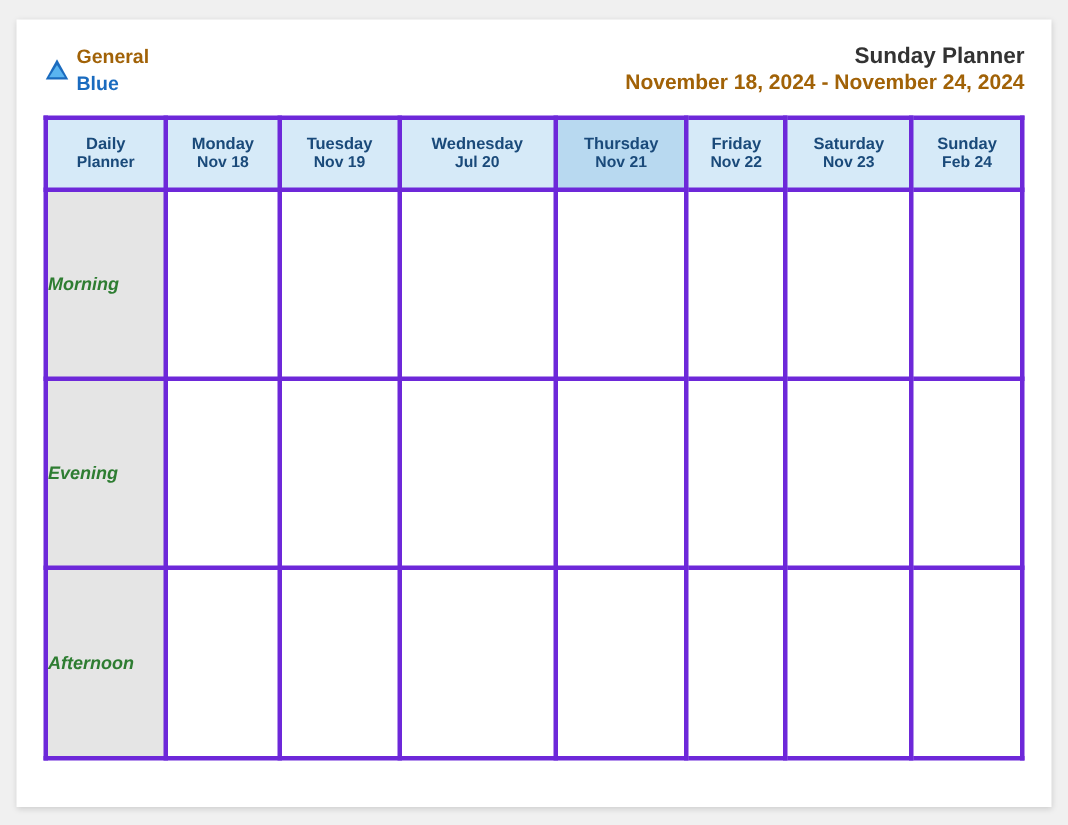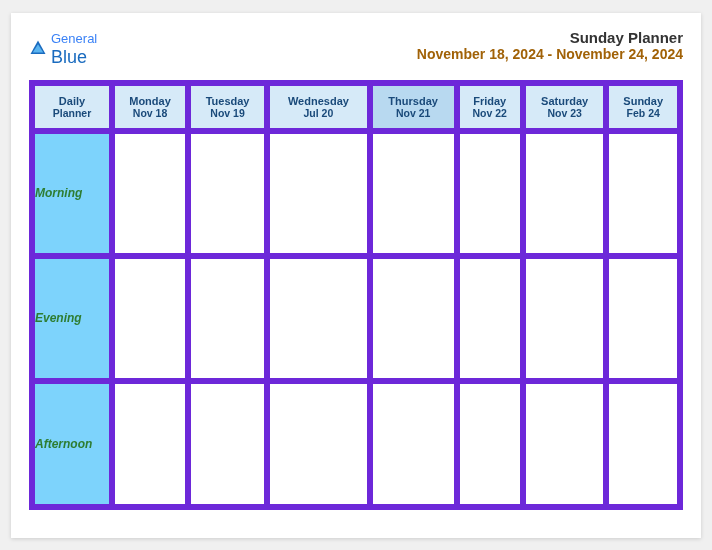--- a/index.html
+++ b/index.html
@@ -30,28 +30,28 @@
     }
 
     .logo-area {
       display: flex;
       align-items: center;
       gap: 4px;
     }
 
     .logo-text-general {
       font-size: 13px;
-      color: #3b82f6;
-      font-weight: normal;
+      color: #a16207;
+      font-weight: bold;
     }
 
     .logo-text-blue {
-      font-size: 18px;
+      font-size: 13px;
       color: #1a6bbf;
-      font-weight: normal;
+      font-weight: bold;
     }
 
     .logo-icon {
       width: 18px;
       height: 18px;
     }
 
     .title-area {
       text-align: right;
     }
@@ -70,21 +70,21 @@
 
     
     .planner-table {
       width: 100%;
       border-collapse: collapse;
       height: 430px;
     }
 
     .planner-table th,
     .planner-table td {
-      border: 6px solid #6d28d9;
+      border: 3px solid #6d28d9;
       vertical-align: middle;
     }
 
     
     .planner-table thead tr th {
       background: #d6eaf8;
       padding: 6px 4px;
       font-size: 12px;
       font-weight: bold;
       color: #1a4a7a;
@@ -100,21 +100,21 @@
 
     .th-bottom {
       font-size: 10.5px;
       font-weight: bold;
       display: block;
       color: #1a4a7a;
     }
 
     
     .planner-table td.row-label {
-      background: #7dd3fc;
+      background: #e5e5e5;
       font-size: 12px;
       font-weight: bold;
       color: #2e7d32;
       width: 80px;
       font-style: italic;
     }
 
     
     .planner-table td.data-cell {
       background: #fff;

